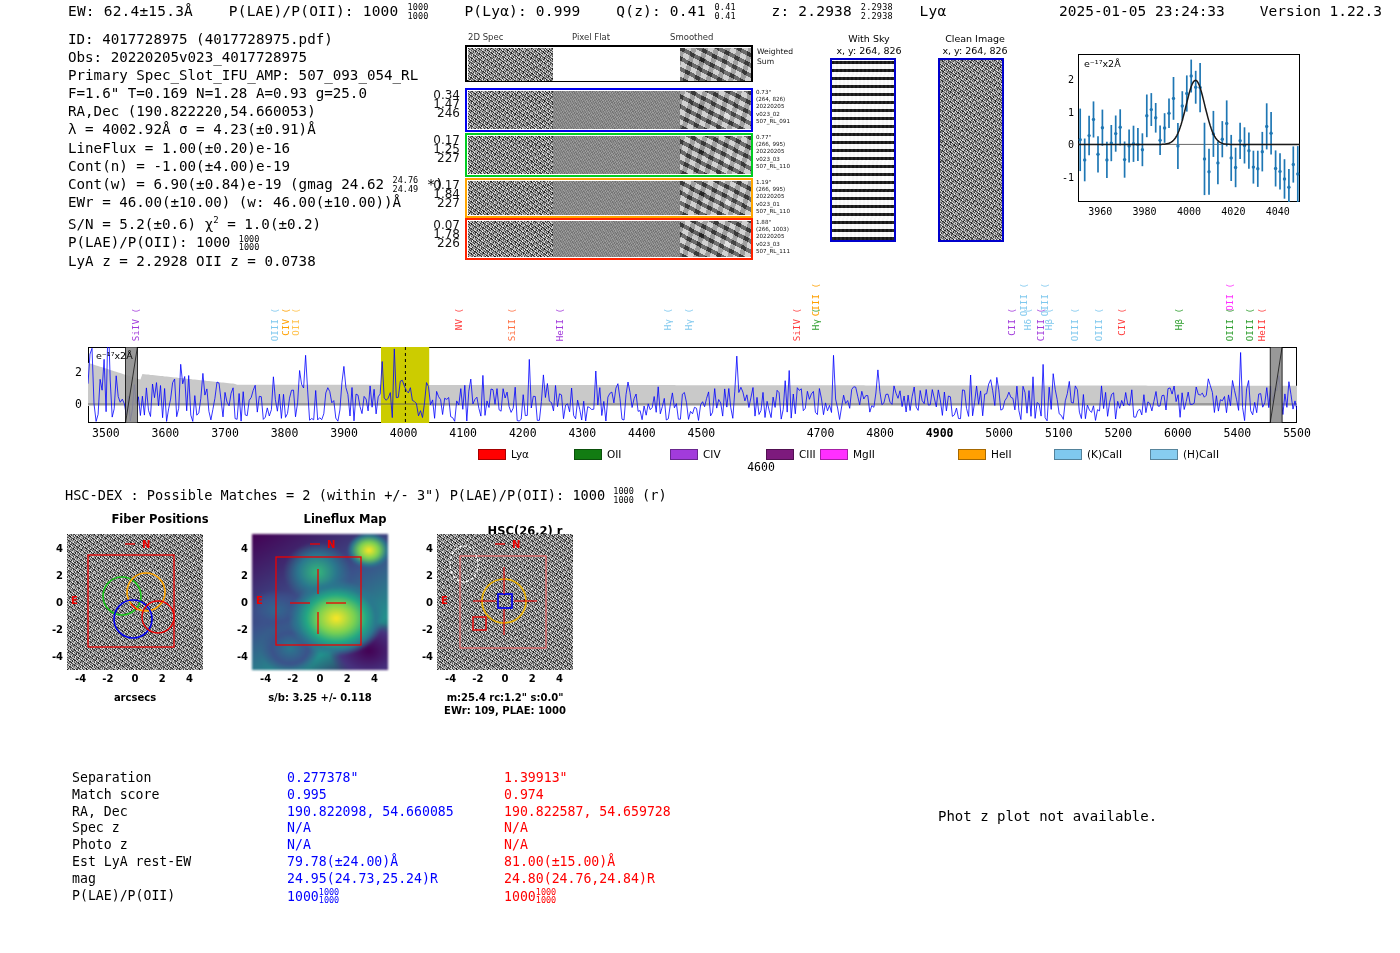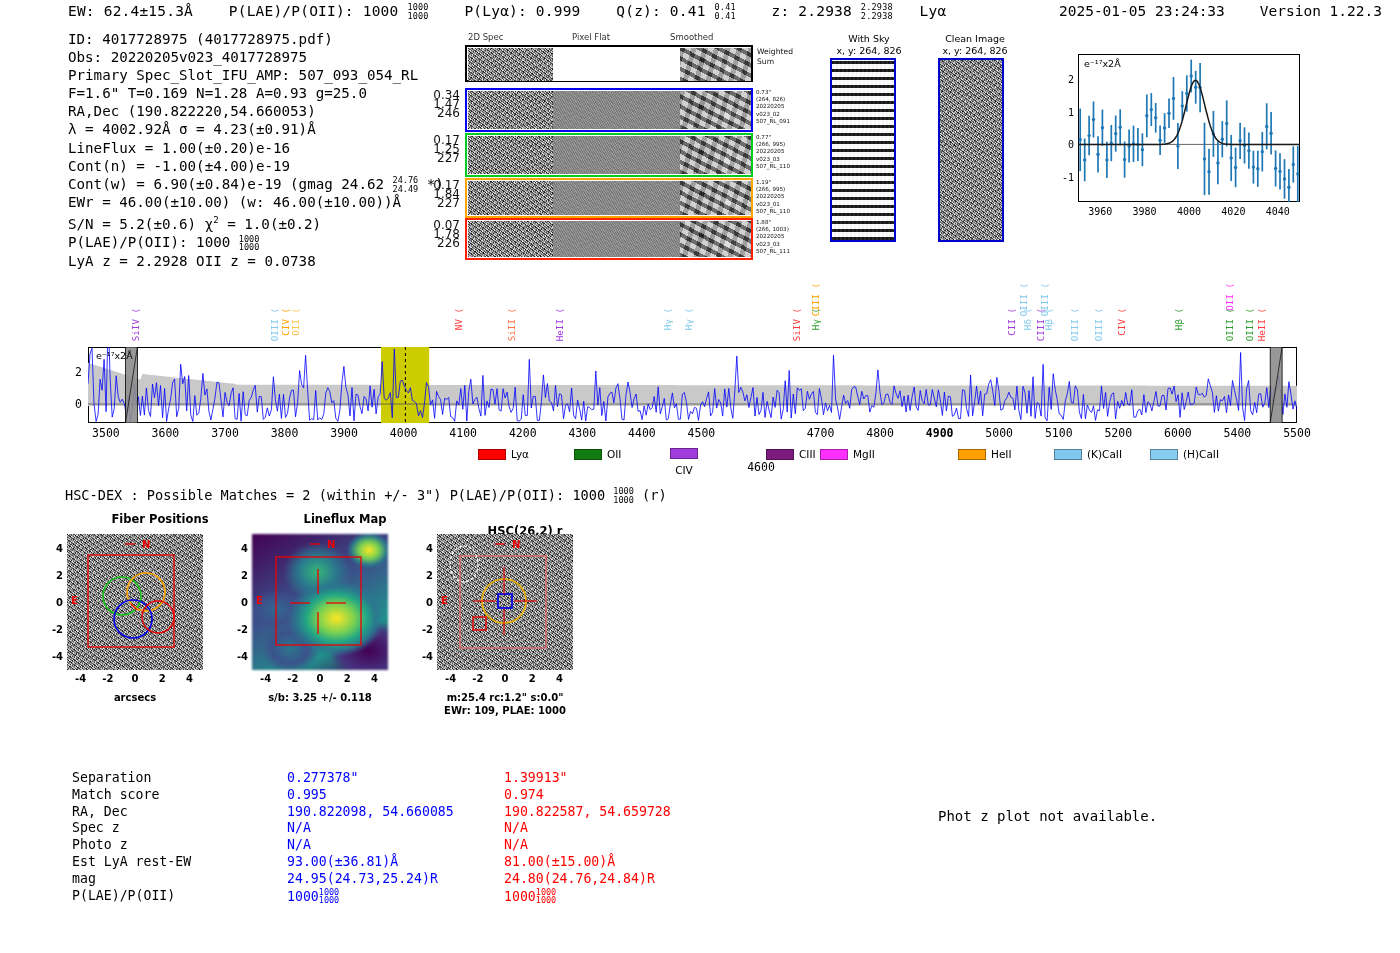--- a/index.html
+++ b/index.html
@@ -433,21 +433,21 @@
     </div>
   <div id="fs-legend" style="position:absolute;left:0;top:168px;width:1209px;height:16px;">
       <div class="legend-item sans" style="left: 390px; top: 0px;">
         <span class="legend-sw" style="background:#ff0000"></span>
         <span>Lyα</span>
       </div>
       <div class="legend-item sans" style="left: 486px; top: 0px;">
         <span class="legend-sw" style="background:#127c12"></span>
         <span>OII</span>
       </div>
-      <div class="legend-item sans" style="left: 582px; top: 0px; flex-direction: column;">
+      <div class="legend-item sans" style="left: 582px; top: 0px;">
         <span class="legend-sw" style="background:#a23bdb"></span>
         <span>CIV</span>
       </div>
       <div class="legend-item sans" style="left: 678px; top: 0px;">
         <span class="legend-sw" style="background:#7d1a7d"></span>
         <span>CIII</span>
       </div>
       <div class="legend-item sans" style="left: 732px; top: 0px; text-align: center;">
         <span class="legend-sw" style="background:#ff2fff"></span>
         <span>MgII</span>
@@ -584,21 +584,21 @@
       <div>Est LyA rest-EW</div>
       <div>mag</div>
       <div>P(LAE)/P(OII)</div>
     </div>
   <div class="c1" id="tbl-c1" style="color: rgb(0, 0, 255);">
       <div>0.277378"</div>
       <div>0.995</div>
       <div>190.822098, 54.660085</div>
       <div>N/A</div>
       <div>N/A</div>
-      <div>93.00(±36.81)Å</div>
+      <div>79.78(±24.00)Å</div>
       <div>24.95(24.73,25.24)R</div>
       <div>1000<span class="frac">1000<br>1000</span></div>
     </div>
   <div class="c2" id="tbl-c2" style="color: rgb(255, 0, 0);">
       <div>1.39913"</div>
       <div>0.974</div>
       <div>190.822587, 54.659728</div>
       <div>N/A</div>
       <div>N/A</div>
       <div>81.00(±15.00)Å</div>

